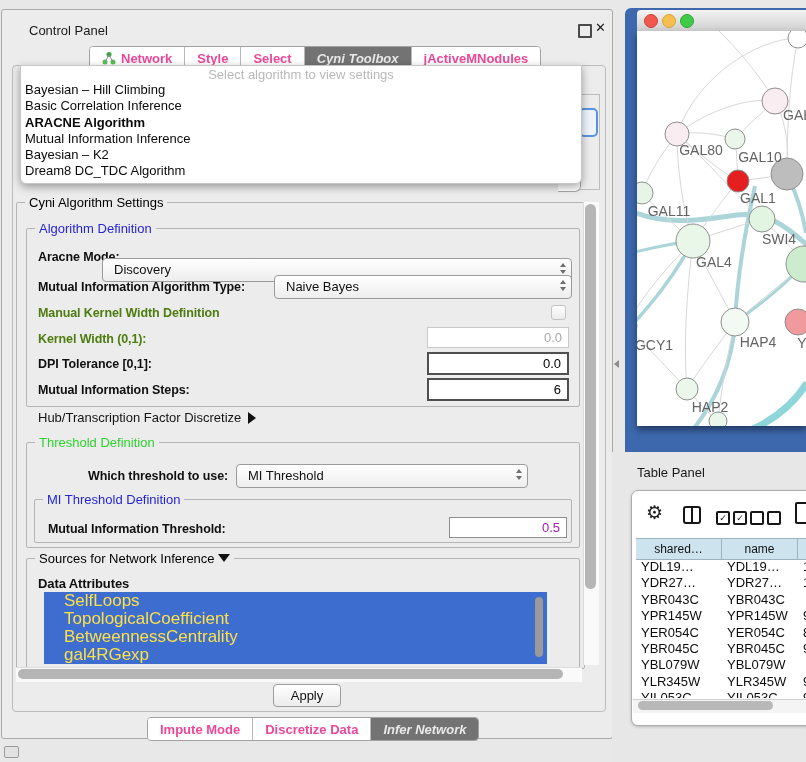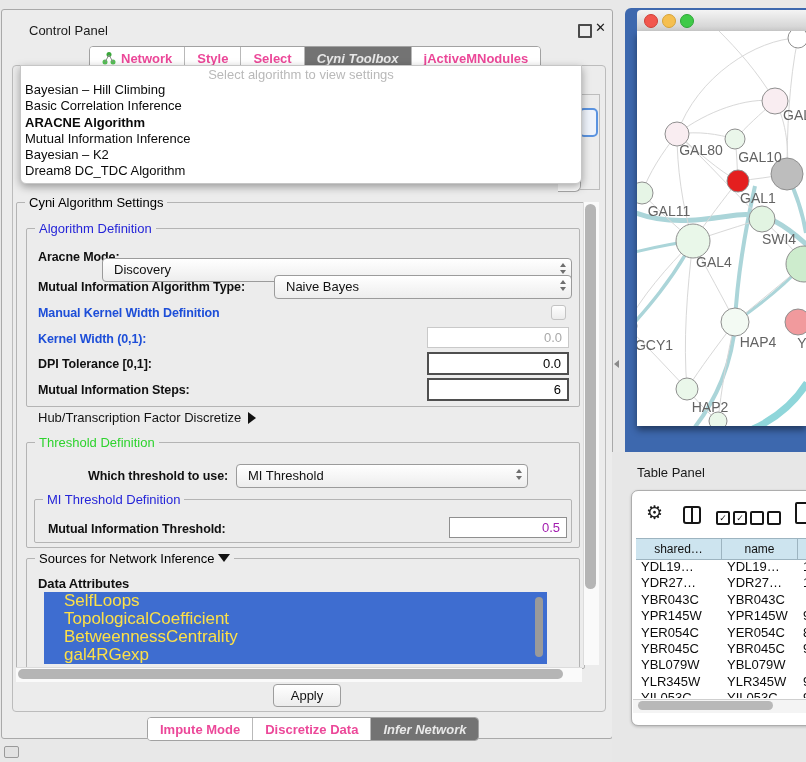--- a/index.html
+++ b/index.html
@@ -31,21 +31,21 @@
   #algo-popup{left:18px;top:55px;width:560px;height:117px;background:#fff;border:1px solid #c6c6c6;border-radius:0 0 6px 6px;box-shadow:0 3px 8px rgba(0,0,0,.35);z-index:30;}
   #algo-placeholder{width:100%;text-align:center;margin-top:1px;font-size:13px;color:#b9b9b9;}
   .dd-item{font-size:13px;color:#0a0a0a;line-height:16.3px;padding-left:4px;white-space:nowrap;cursor:pointer;}
   .dd-item.current{font-weight:bold;}
   
   .grp{border:1px solid #b4b4b4;border-radius:2px;}
   .grp-title{position:absolute;top:-8px;left:8px;background:#ececec;padding:0 4px;font-size:13px;white-space:nowrap;}
   .t-blue{color:#2525d8;}
   .t-green{color:#2ed32e;}
   .lbl{position:absolute;font-size:12.5px;font-weight:bold;color:#101010;white-space:nowrap;letter-spacing:-0.1px;}
-  .lbl.dis{color:#1d4ed8;}
+  .lbl.dis{color:#4d7c0f;}
   .plain{position:absolute;font-size:13px;color:#141414;white-space:nowrap;}
   
   .combo{position:absolute;height:22px;border:1px solid #9b9b9b;border-radius:4px;background:linear-gradient(#ffffff,#ededed);cursor:pointer;}
   .combo .ctext{position:absolute;left:11px;top:3px;font-size:13px;color:#111;}
   .stepper{position:absolute;right:5px;top:4px;display:flex;flex-direction:column;align-items:center;}
   .arr-up{width:0;height:0;border-left:3.5px solid transparent;border-right:3.5px solid transparent;border-bottom:4.5px solid #6e6e6e;margin-bottom:3px;}
   .arr-dn{width:0;height:0;border-left:3.5px solid transparent;border-right:3.5px solid transparent;border-top:4.5px solid #6e6e6e;}
   
   .field{position:absolute;background:#fff;text-align:right;font-size:13px;font-family:inherit;padding:0 6px;box-sizing:border-box;}
   .field.norm{border:2px solid #4f4f4f;color:#000;}

